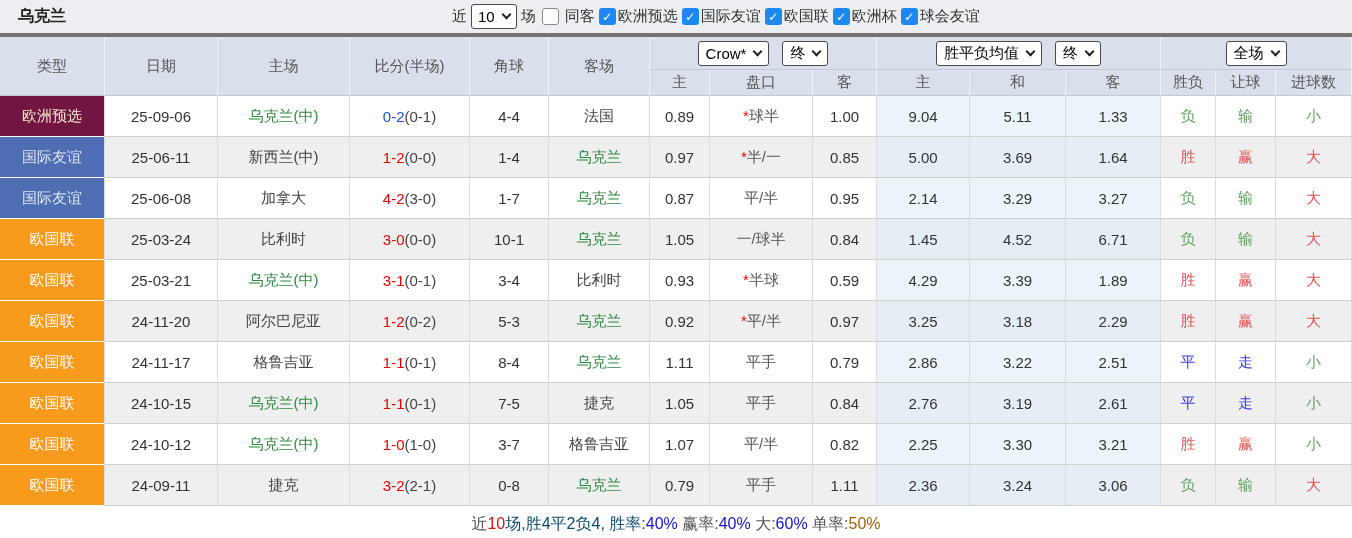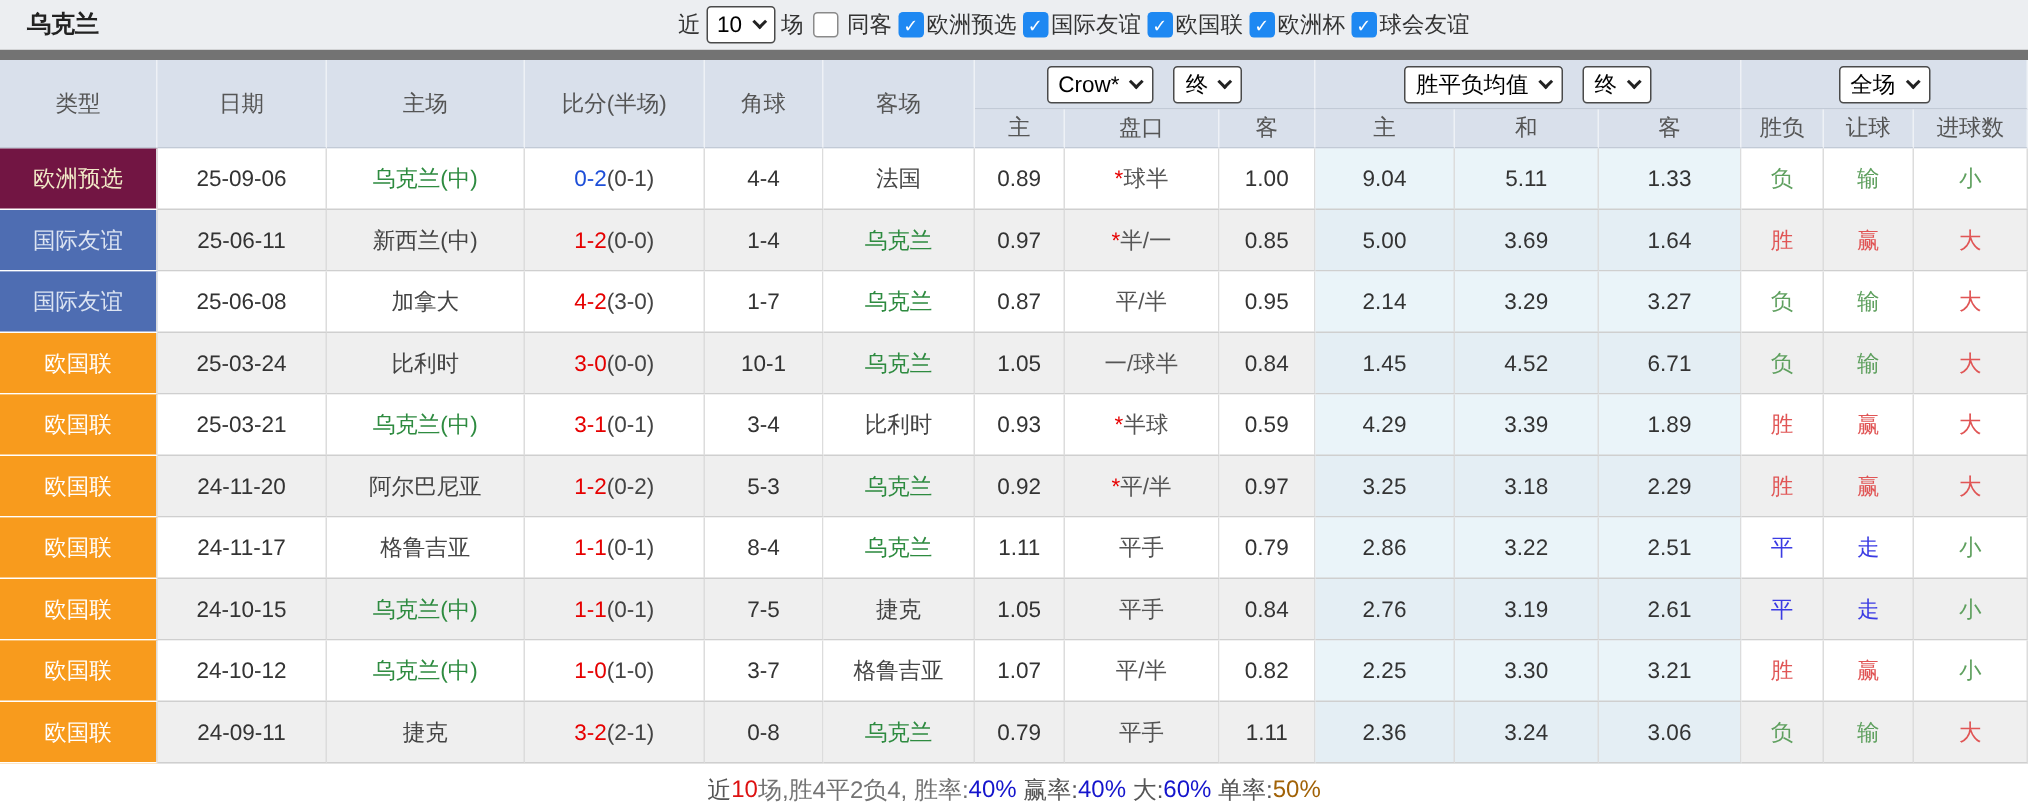--- a/index.html
+++ b/index.html
@@ -14,21 +14,21 @@
   .cb { width:17px; height:17px; border-radius:3px; display:inline-flex; align-items:center; justify-content:center; margin:0 2px; flex:0 0 auto; }
   .cb.checked { background:#1E88F2; color:#fff; font-size:12px; font-weight:bold; line-height:1; }
   .cb.unchecked { background:#fff; border:1px solid #8a8a8a; margin-right:6px; }
   .cb-label { margin-right:2px; }
 
   
   .sel { display:inline-flex; align-items:center; background:#fff; border:1px solid #4a4a4a; border-radius:3px; height:25px; padding:0 7px; font-size:15px; color:#000; white-space:nowrap; }
   .chev { width:7px; height:7px; border-right:2px solid #222; border-bottom:2px solid #222; transform:rotate(45deg); margin-left:8px; position:relative; top:-2px; flex:0 0 auto; }
 
   
-  .table-wrap { border-top:7px solid #737373; }
+  .table-wrap { border-top:4px solid #737373; }
   table { border-collapse:separate; border-spacing:0; table-layout:fixed; width:1352px; font-size:15px; color:#333; }
   th { background:#D9E0EB; color:#555; font-weight:normal; border-right:1px solid #eef1f6; border-bottom:1px solid #c2cad6; text-align:center; vertical-align:middle; }
   th.grp { height:33px; }
   th.sub { height:26px; }
   .grp-inner { display:flex; align-items:center; justify-content:center; gap:13px; }
   td { border-right:1px solid #dcdcdc; border-bottom:1px solid #cfcfcf; text-align:center; vertical-align:middle; height:41px; overflow:hidden; }
   tr.odd  td { background:#FFFFFF; }
   tr.even td { background:#EFEFEF; }
   tr.odd  td.eu { background:#EAF4F9;margin-left:36px; }
   tr.even td.eu { background:#E4EEF4; }
@@ -310,21 +310,21 @@
             <td style="color: rgb(95, 160, 95);">输</td>
             <td style="color: rgb(224, 85, 85);">大</td>
           </tr>
         </tbody>
       </table>
   </div>
 
   <div class="footer" id="summary-line">
       <span style="color: rgb(85, 85, 85);">近</span>
       <span style="color: rgb(221, 17, 17);">10</span>
-      <span style="color: #737373;">场,胜4平2负4, 胜率:</span>
+      <span style="color: #0c4a6e;">场,胜4平2负4, 胜率:</span>
       <span style="color: rgb(20, 20, 204);">40%</span>
       <span style="color: rgb(85, 85, 85);"> 赢率:</span>
       <span style="color: rgb(20, 20, 204);">40%</span>
       <span style="color: rgb(85, 85, 85);"> 大:</span>
       <span style="color: rgb(20, 20, 204);">60%</span>
       <span style="color: rgb(85, 85, 85);"> 单率:</span>
       <span style="color: #a16207;">50%</span>
     </div>
 </div>
 

